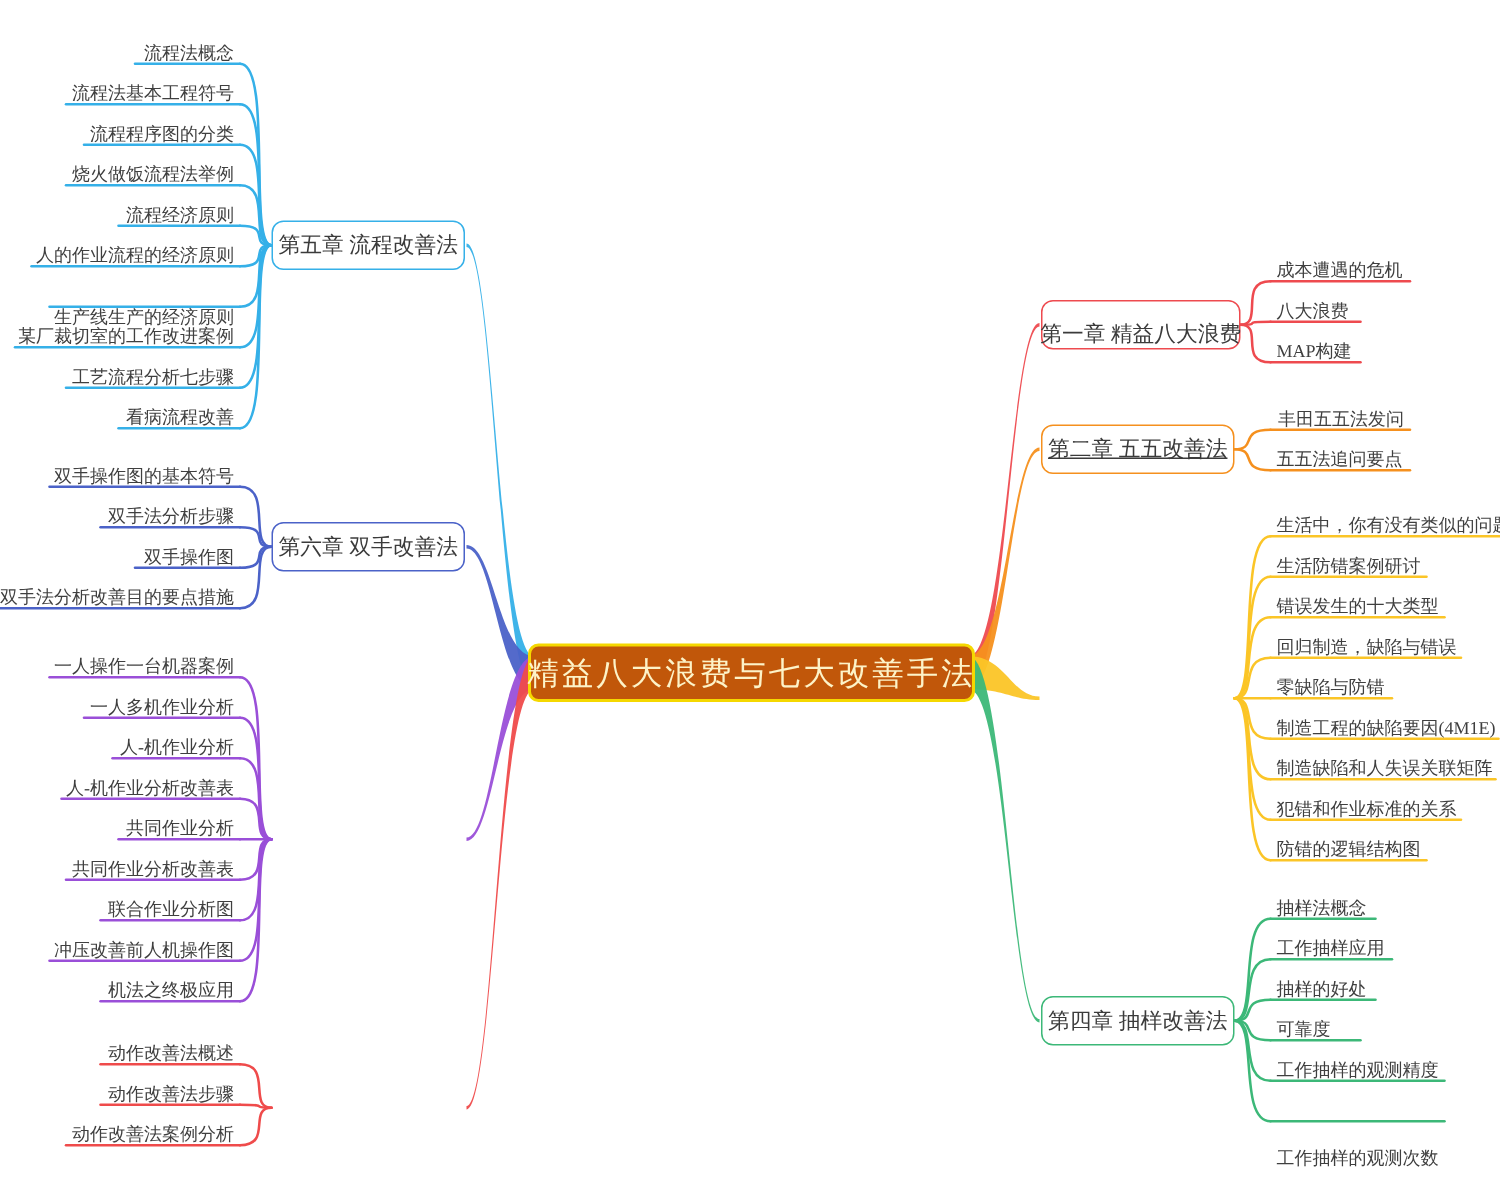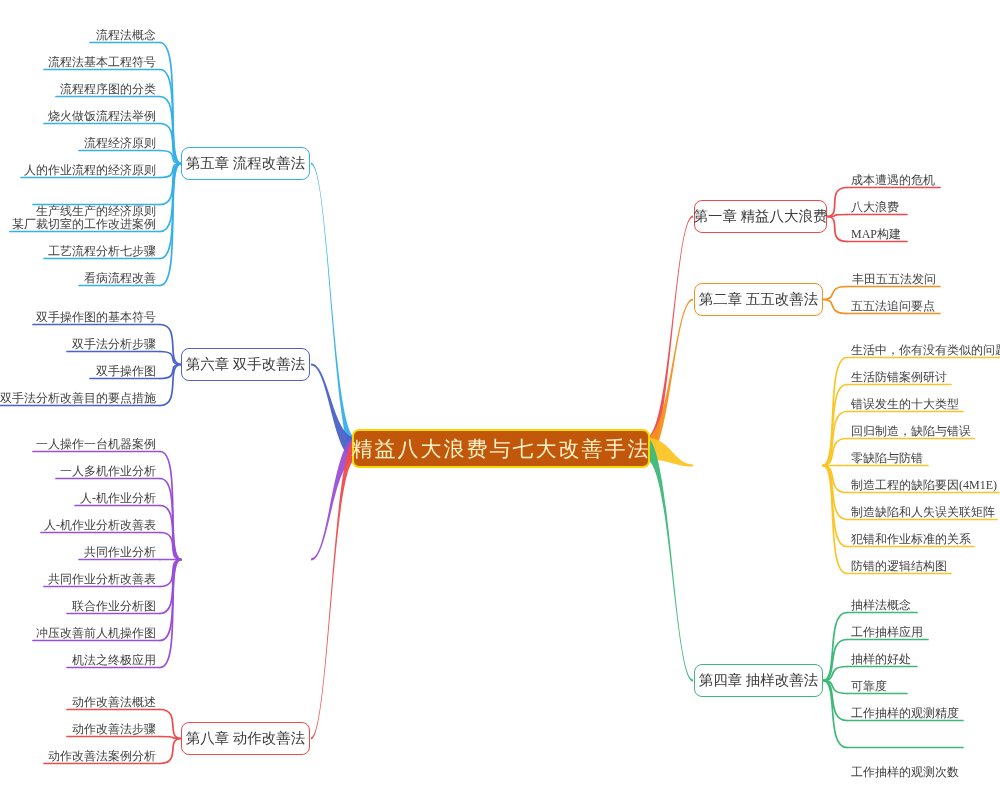--- a/index.html
+++ b/index.html
@@ -150,33 +150,33 @@
       <path d="M 67 709.5 L 160 709.5" fill="none" stroke="#ef4b4b" stroke-width="1.7" stroke-linecap="round"></path>
       <path d="M 181 738.5 C 165 738.5 182 709.5 160 709.5" fill="none" stroke="#ef4b4b" stroke-width="1.7" stroke-linecap="round"></path>
       <path d="M 67 736.5 L 160 736.5" fill="none" stroke="#ef4b4b" stroke-width="1.7" stroke-linecap="round"></path>
       <path d="M 181 738.5 C 165 738.5 182 736.5 160 736.5" fill="none" stroke="#ef4b4b" stroke-width="1.7" stroke-linecap="round"></path>
       <path d="M 44 763.5 L 160 763.5" fill="none" stroke="#ef4b4b" stroke-width="1.7" stroke-linecap="round"></path>
       <path d="M 181 738.5 C 165 738.5 182 763.5 160 763.5" fill="none" stroke="#ef4b4b" stroke-width="1.7" stroke-linecap="round"></path>
     </svg>
 <div class="center-node" style="left: 352px; top: 429px; width: 298px; height: 39px; background: rgb(193, 87, 10); border: 2.5px solid rgb(245, 216, 0); color: rgb(253, 243, 200); font-size: 21px;">
       <span>精益八大浪费与七大改善手法</span>
     </div>
-    <div class="chapter-node" style="left: 694px; top: 200px; width: 133px; height: 33px; border-color: rgb(238, 74, 79);">
+    <div class="chapter-node" style="left: 694px; top: 200px; width: 133px; height: 33px; border-color: rgb(238, 74, 79); align-items: flex-end;">
       <span>第一章 精益八大浪费</span>
     </div>
     <div class="leaf right" style="left: 847px; top: 170.5px; width: 93px; height: 17px;">
       <span>成本遭遇的危机</span>
     </div>
     <div class="leaf right" style="left: 847px; top: 197.5px; width: 60px; height: 17px;">
       <span>八大浪费</span>
     </div>
     <div class="leaf right" style="left: 847px; top: 224.5px; width: 60px; height: 17px;">
       <span>MAP构建</span>
     </div>
-    <div class="chapter-node" style="left: 694px; top: 283px; width: 129px; height: 33px; border-color: rgb(245, 144, 30);">
+    <div class="chapter-node" style="left: 694px; top: 283px; width: 129px; height: 33px; border-color: rgb(245, 144, 30); text-decoration: underline;">
       <span>第二章 五五改善法</span>
     </div>
     <div class="leaf right" style="left: 847px; top: 269.5px; width: 93px; height: 17px; justify-content: flex-end;">
       <span>丰田五五法发问</span>
     </div>
     <div class="leaf right" style="left: 847px; top: 296.5px; width: 93px; height: 17px;">
       <span>五五法追问要点</span>
     </div>
     <div class="leaf right" style="left: 847px; top: 340.5px; width: 162px; height: 17px;">
       <span>生活中，你有没有类似的问题</span>
@@ -294,23 +294,20 @@
     </div>
     <div class="leaf left" style="left: 67px; top: 596.5px; width: 93px; height: 17px;">
       <span>联合作业分析图</span>
     </div>
     <div class="leaf left" style="left: 33px; top: 623.5px; width: 127px; height: 17px;">
       <span>冲压改善前人机操作图</span>
     </div>
     <div class="leaf left" style="left: 67px; top: 650.5px; width: 93px; height: 17px;">
       <span>机法之终极应用</span>
     </div>
-    <div class="chapter-node" style="left: 181px; top: 722px; width: 129px; height: 33px; border-color: rgb(239, 75, 75);">
-      <span>第八章 动作改善法</span>
-    </div>
     <div class="leaf left" style="left: 67px; top: 692.5px; width: 93px; height: 17px;">
       <span>动作改善法概述</span>
     </div>
     <div class="leaf left" style="left: 67px; top: 719.5px; width: 93px; height: 17px;">
       <span>动作改善法步骤</span>
     </div>
     <div class="leaf left" style="left: 44px; top: 746.5px; width: 116px; height: 17px;">
       <span>动作改善法案例分析</span>
     </div>
   </div>

